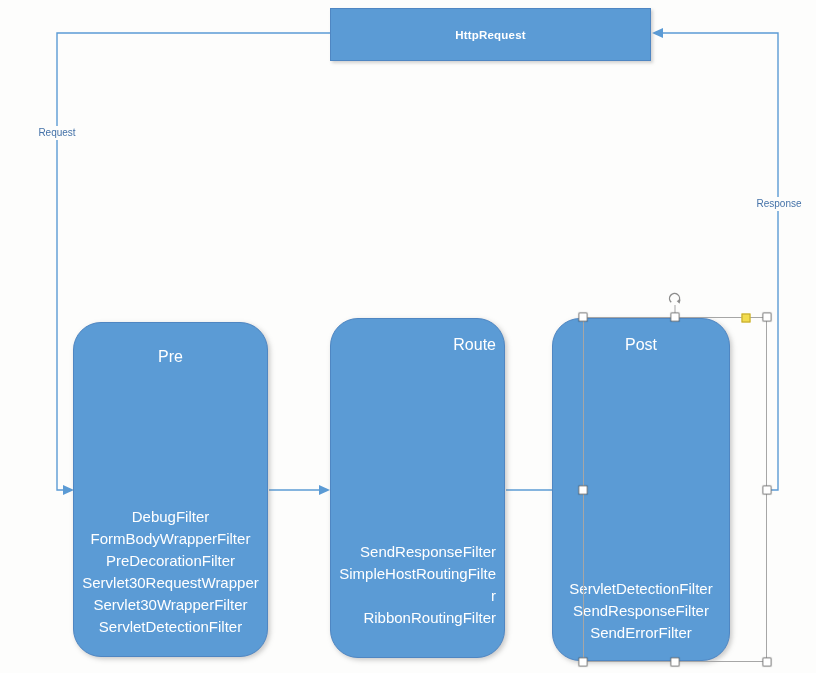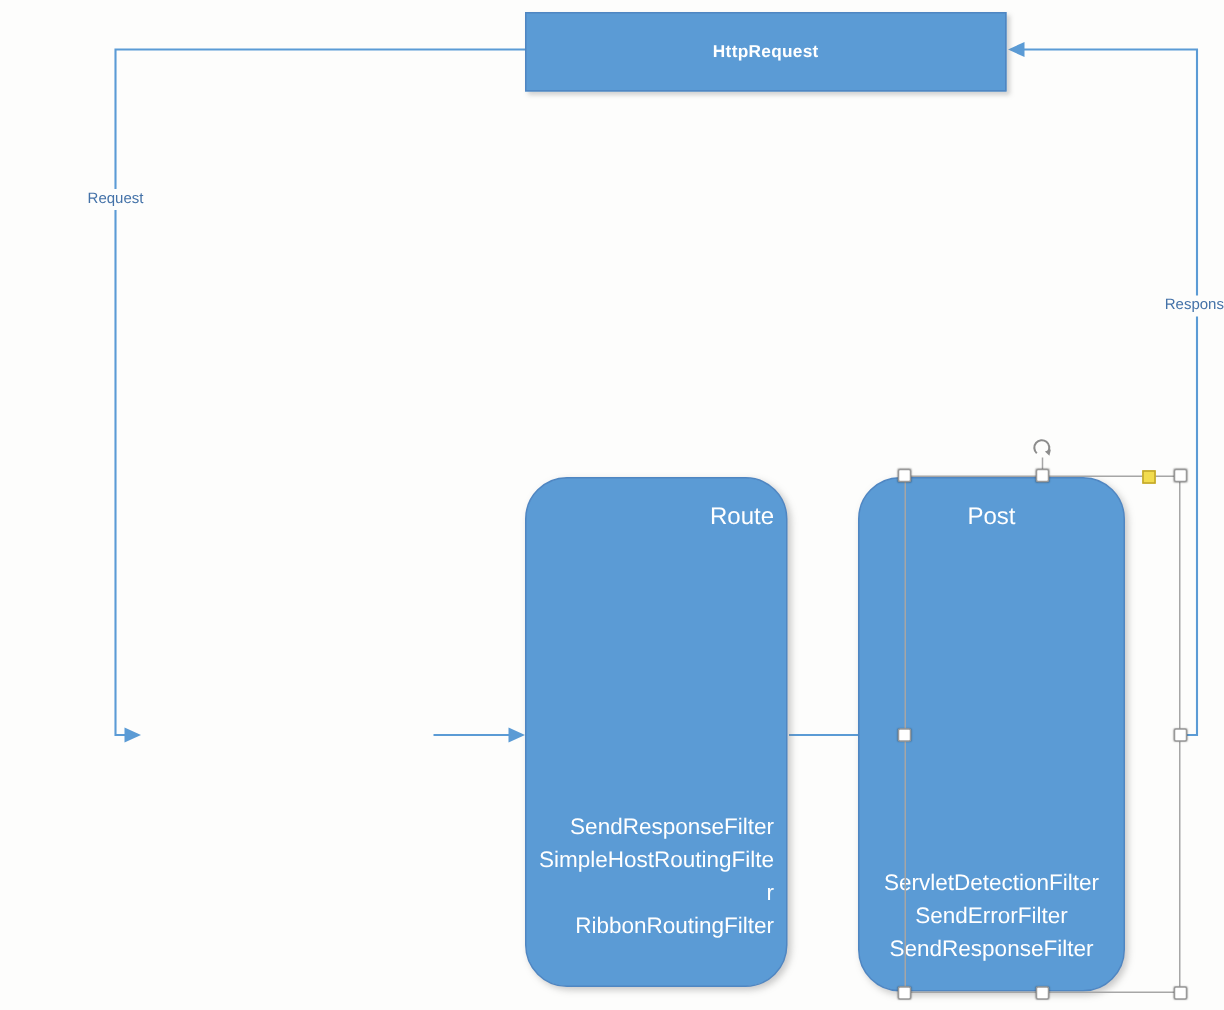--- a/index.html
+++ b/index.html
@@ -14,21 +14,21 @@
     --adjust_border:#bfa42a;
     --canvas_bg:#fdfdfc;
   }
   *{margin:0;padding:0;box-sizing:border-box;}
   html,body{width:816px;height:673px;overflow:hidden;}
   body{
     font-family:"Liberation Sans", sans-serif;
     background:var(--canvas_bg);
     position:relative;
   }
-  .canvas{position:absolute;left:0;top:0;width:784px;height:673px;margin-left:20px;}
+  .canvas{position:absolute;left:0;top:0;width:784px;height:673px;}
 
   
   .http-box{
     position:absolute;left:330px;top:8px;width:321px;height:53px;
     background:var(--box_fill);
     border:1px solid var(--box_border);
     box-shadow:2px 2px 3px rgba(130,130,130,0.35);
     display:flex;align-items:center;justify-content:center;
     color:var(--box_text);
     font-size:11.5px;font-weight:600;letter-spacing:.2px;
@@ -125,36 +125,47 @@
     <g>
       <path d="M764,490 L778,490 L778,33 L662,33" fill="none" stroke="#5B9BD5" stroke-width="1.4"></path>
       <polygon points="652,33 663,28 663,38" fill="#5B9BD5"></polygon>
     </g>
   </svg>
 
   <div class="http-box">
     <span>HttpRequest</span>
   </div>
 
+  <div class="stage-box box-pre">
+    <div class="stage-title">Pre</div>
+    <div class="stage-filters">
+      <div>DebugFilter</div>
+      <div>FormBodyWrapperFilter</div>
+      <div>PreDecorationFilter</div>
+      <div>Servlet30RequestWrapper</div>
+      <div>Servlet30WrapperFilter</div>
+      <div>ServletDetectionFilter</div>
+    </div>
+  </div>
 
   <div class="stage-box box-route">
     <div class="stage-title">Route</div>
     <div class="stage-filters">
       <div>SendResponseFilter</div>
       <div>SimpleHostRoutingFilter</div>
       <div>RibbonRoutingFilter</div>
     </div>
   </div>
 
   <div class="stage-box box-post">
     <div class="stage-title">Post</div>
     <div class="stage-filters">
       <div>ServletDetectionFilter</div>
+      <div>SendResponseFilter</div>
       <div>SendErrorFilter</div>
-      <div>SendResponseFilter</div>
     </div>
   </div>
 
   <div class="edge-label label-request">Request</div>
   <div class="edge-label label-response">Response</div>
 
   <div class="sel-outline"></div>
   <div class="rotate-stem"></div>
   <svg class="rotate-icon" viewBox="0 0 18 18">
     <path d="M 5.2,12.2 A 5,5 0 1 1 12.6,11.4" fill="none" stroke="#8c8c8c" stroke-width="1.4"></path>

